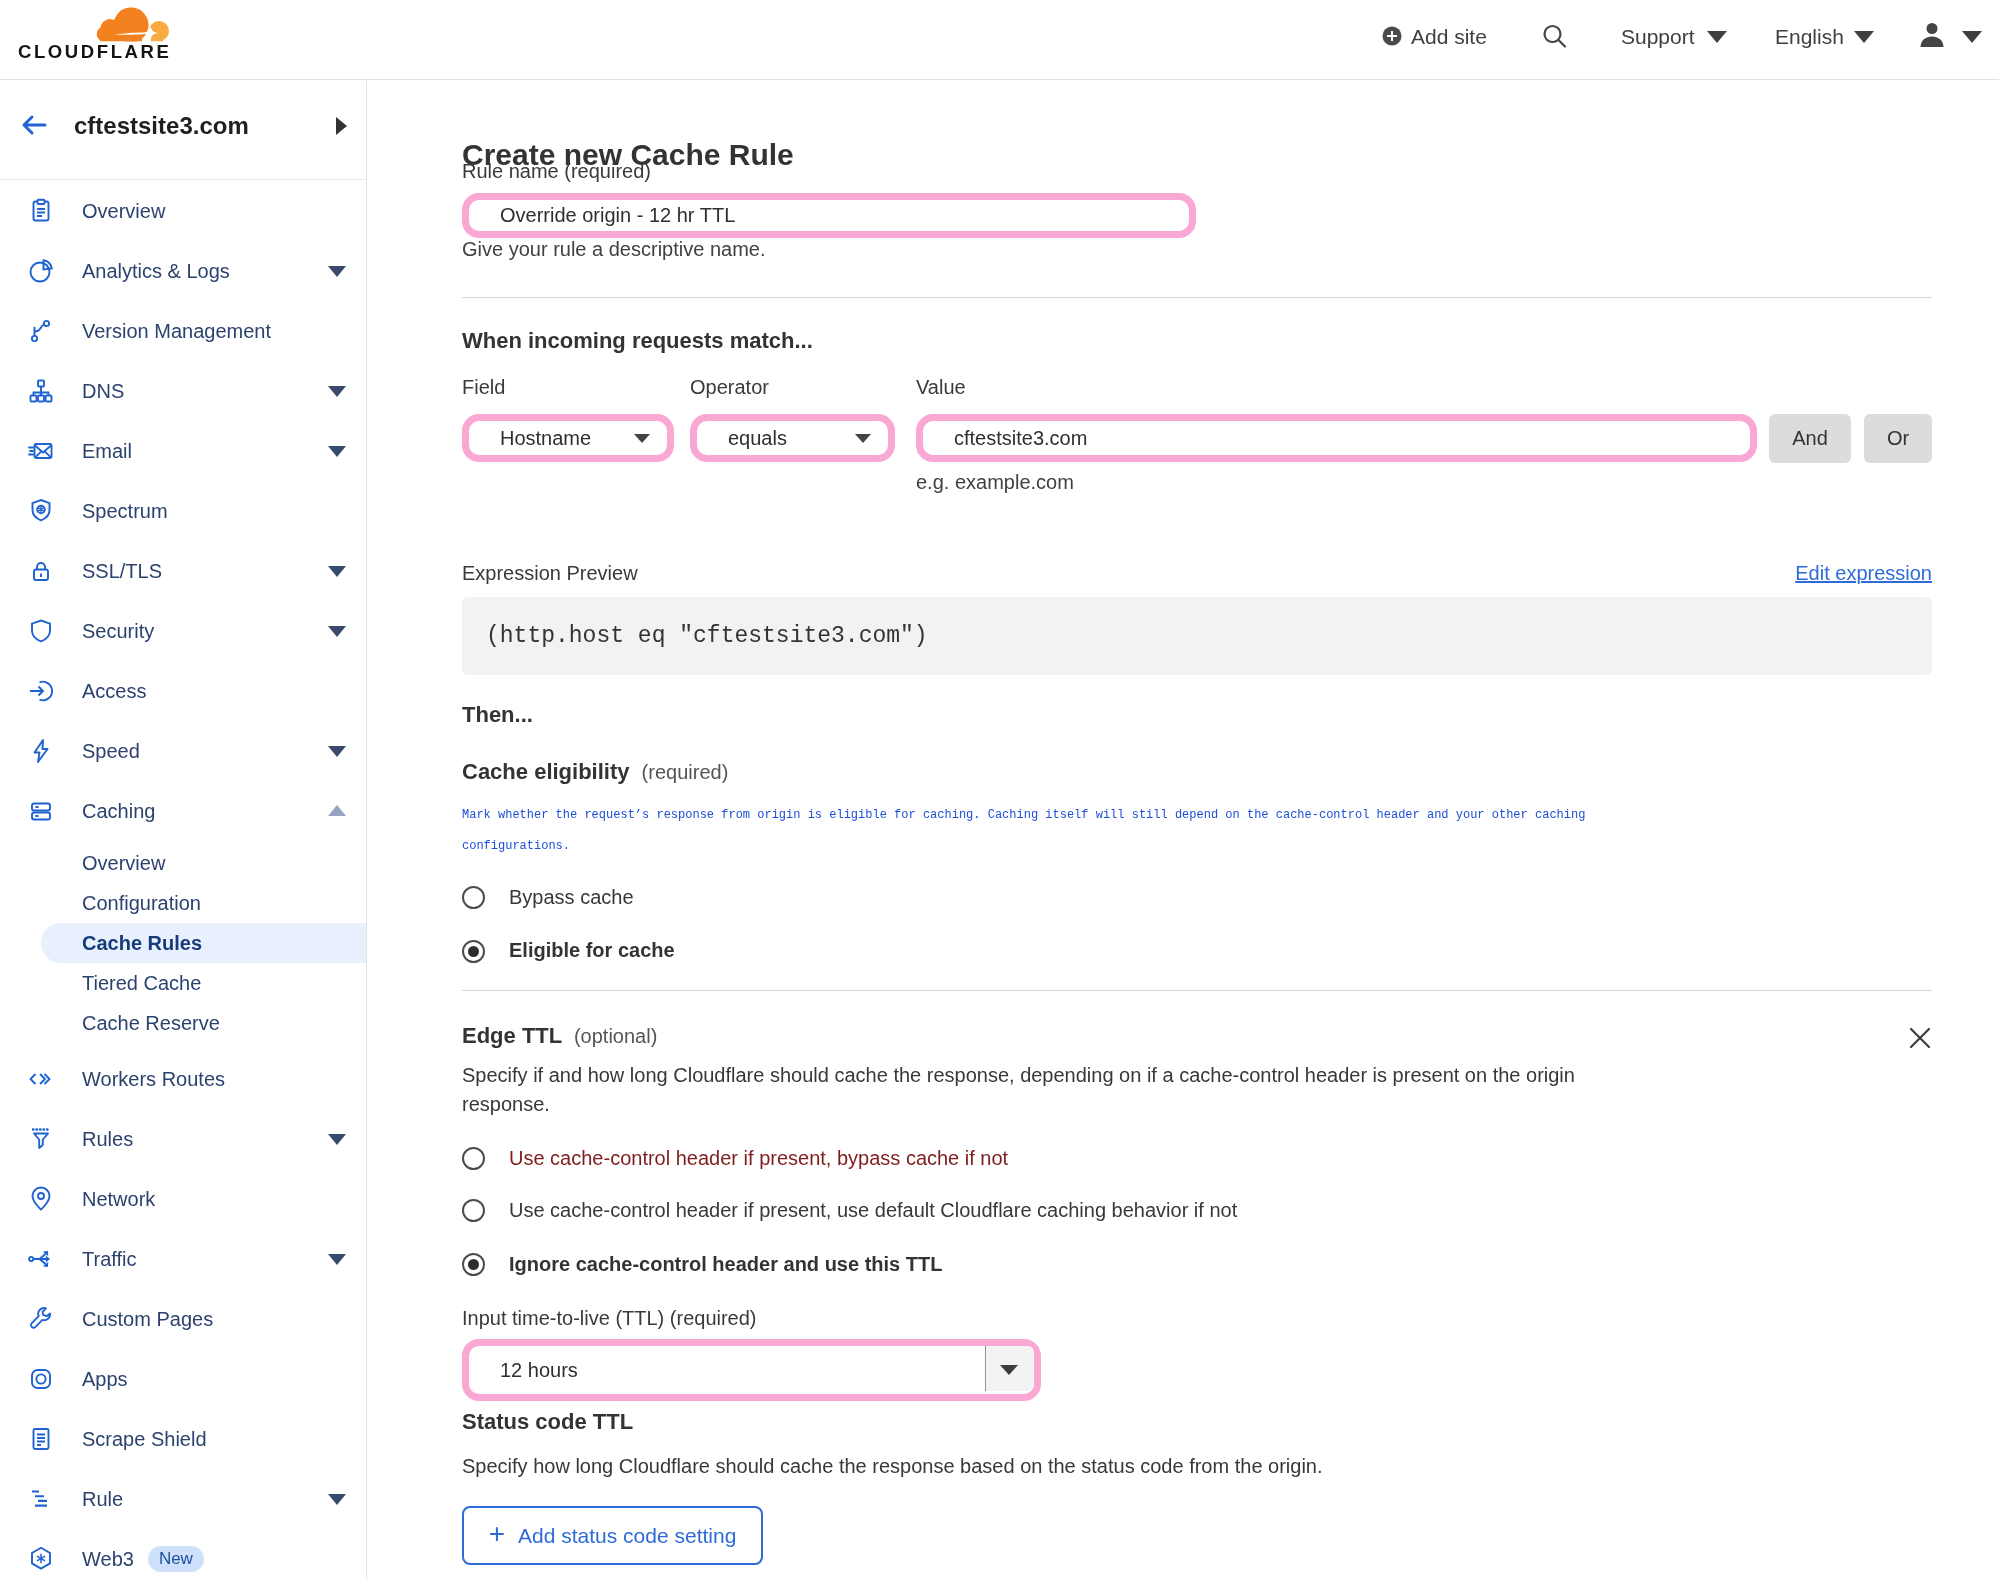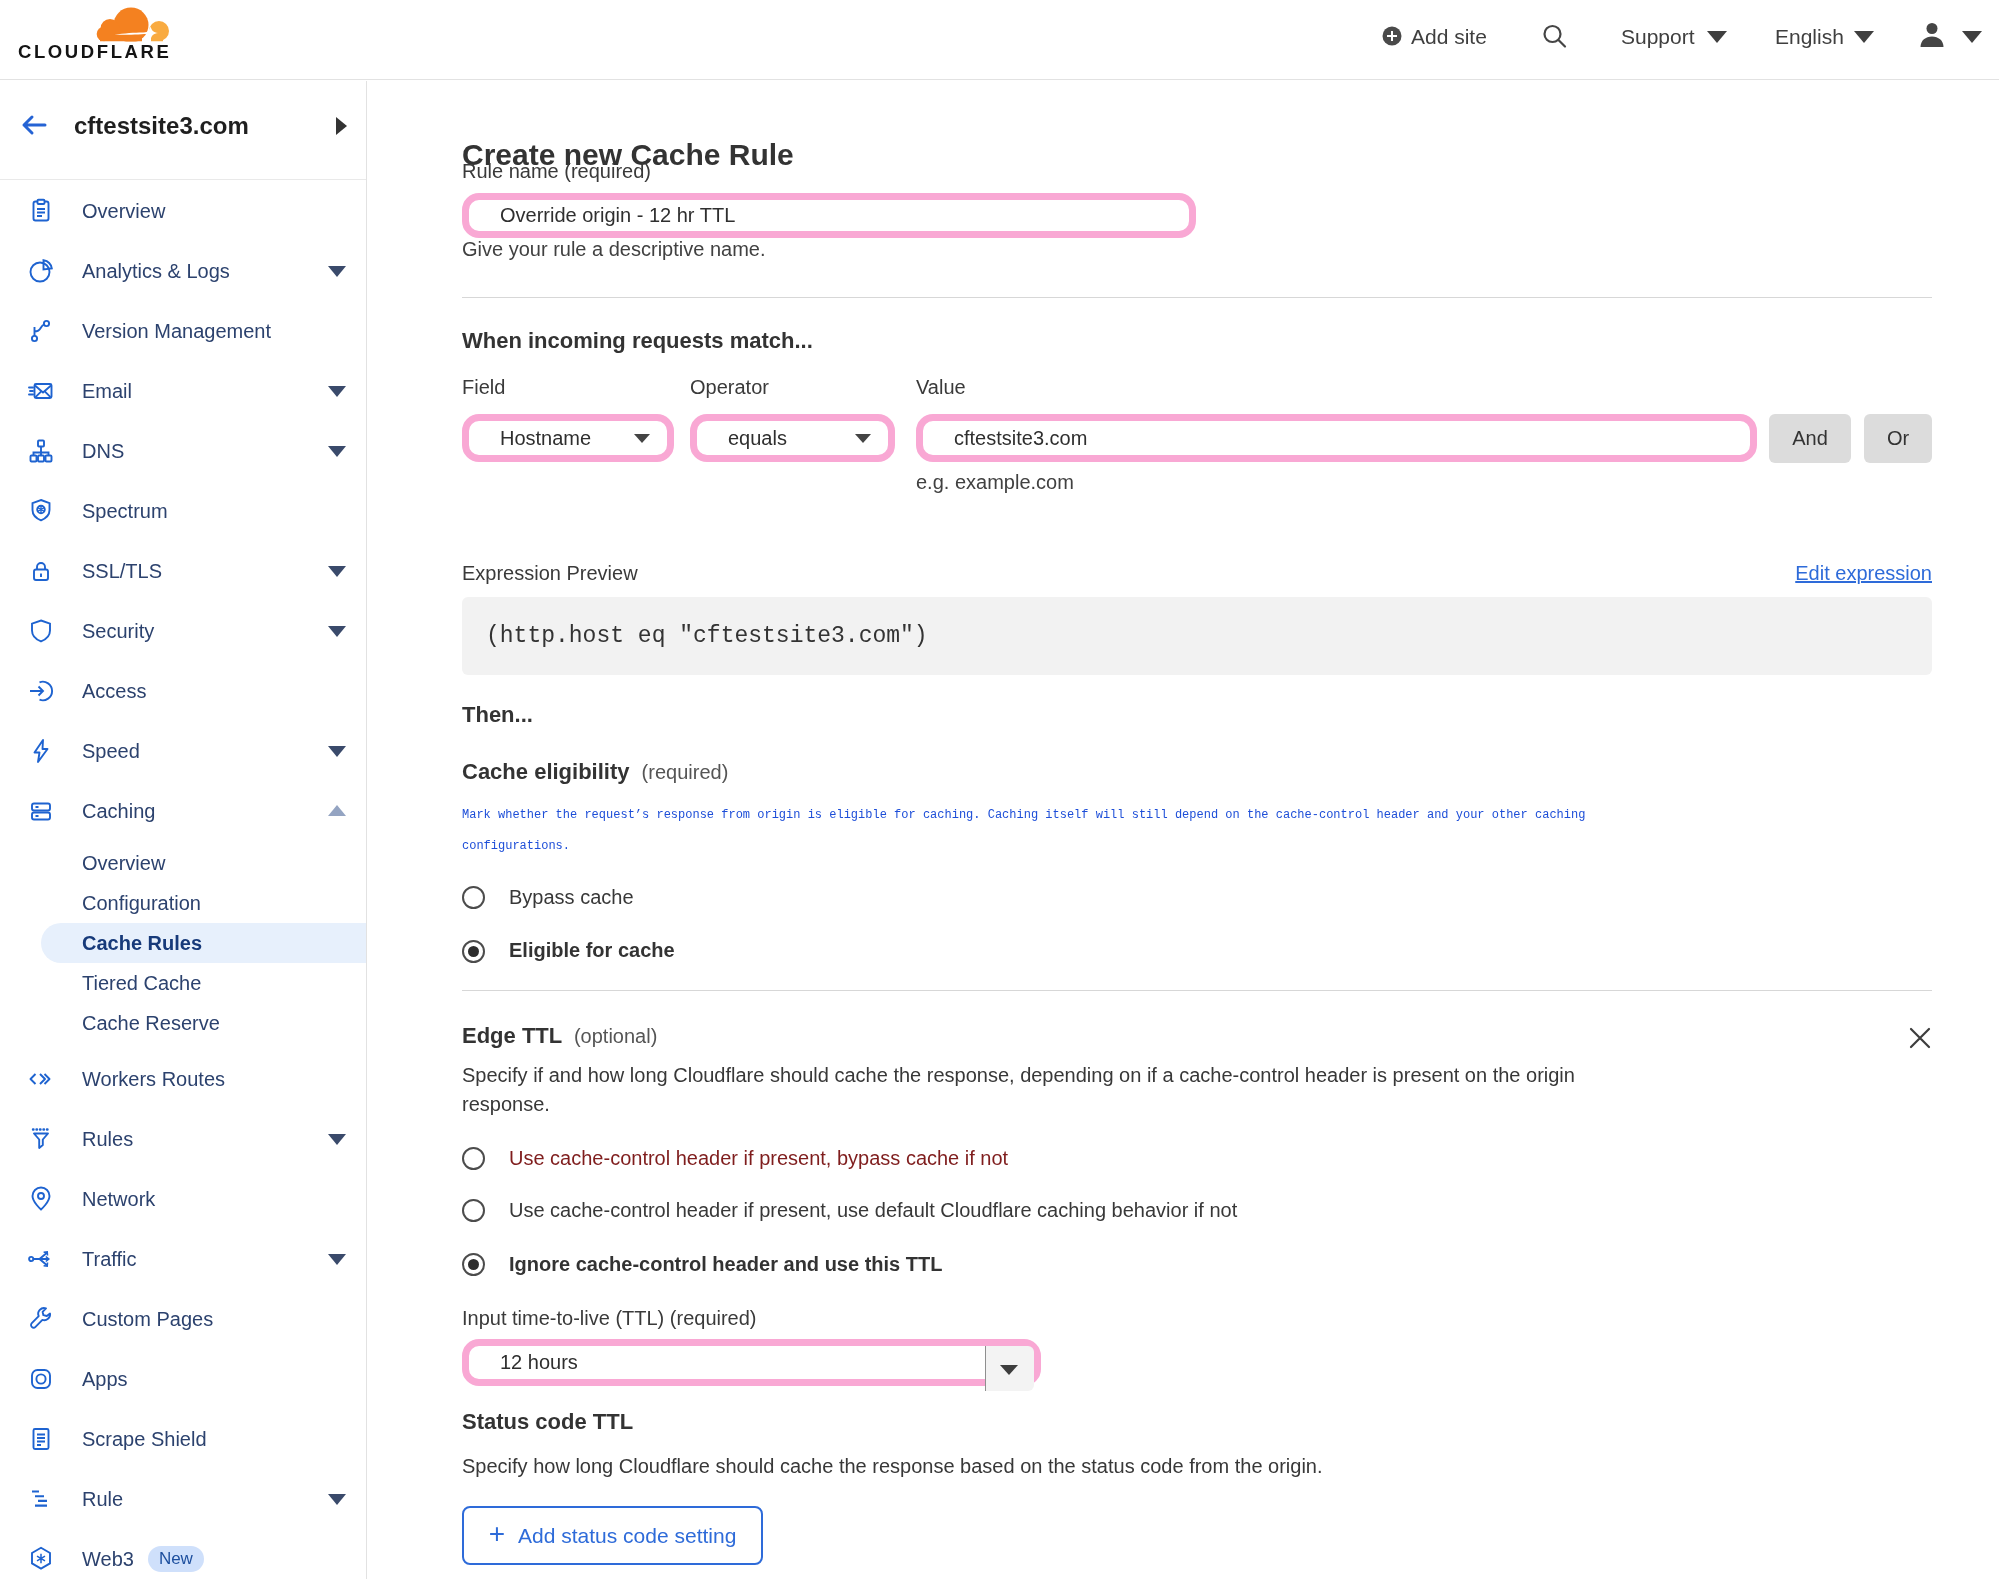--- a/index.html
+++ b/index.html
@@ -97,36 +97,36 @@
     <div class="navitem">
         <svg class="ic" viewBox="0 0 28 28" fill="none" stroke="#1e63d0" stroke-width="1.9">
           <circle cx="7.5" cy="21.5" r="2.6"></circle>
           <circle cx="19.5" cy="6.5" r="2.6"></circle>
           <path d="M7.5 18.9V10M7.5 14.5c7.5 0 5-5.5 9.7-7.2"></path>
         </svg>
         <span class="lbl">Version Management</span>
       </div>
     <div class="navitem">
         <svg class="ic" viewBox="0 0 28 28" fill="none" stroke="#1e63d0" stroke-width="1.9">
-          <rect x="7.5" y="7" width="17" height="14" rx="1.5"></rect>
-          <path d="M8 8.5l8 7 8-7M8.5 20.2l5.5-5.5M23.5 20.2L18 14.7"></path>
-          <path d="M2 10.5h4M3 14h3M2 17.5h4" stroke-linecap="round"></path>
-        </svg>
-        <span class="lbl">Email</span>
-        <span class="ncaret"></span>
-      </div>
-    <div class="navitem">
-        <svg class="ic" viewBox="0 0 28 28" fill="none" stroke="#1e63d0" stroke-width="1.9">
           <rect x="11" y="3.5" width="6" height="6" rx="1"></rect>
           <rect x="3.5" y="18.5" width="6" height="6" rx="1"></rect>
           <rect x="11" y="18.5" width="6" height="6" rx="1"></rect>
           <rect x="18.5" y="18.5" width="6" height="6" rx="1"></rect>
           <path d="M14 9.5v4M6.5 18.5v-3h15v3M14 13.5v5"></path>
         </svg>
         <span class="lbl">DNS</span>
+        <span class="ncaret"></span>
+      </div>
+    <div class="navitem">
+        <svg class="ic" viewBox="0 0 28 28" fill="none" stroke="#1e63d0" stroke-width="1.9">
+          <rect x="7.5" y="7" width="17" height="14" rx="1.5"></rect>
+          <path d="M8 8.5l8 7 8-7M8.5 20.2l5.5-5.5M23.5 20.2L18 14.7"></path>
+          <path d="M2 10.5h4M3 14h3M2 17.5h4" stroke-linecap="round"></path>
+        </svg>
+        <span class="lbl">Email</span>
         <span class="ncaret"></span>
       </div>
     <div class="navitem">
         <svg class="ic" viewBox="0 0 28 28" fill="none" stroke="#1e63d0" stroke-width="1.9">
           <path d="M14 3l8.5 3.2v6.8c0 5.5-3.5 8.3-8.5 10.3-5-2-8.5-4.8-8.5-10.3V6.2z"></path>
           <circle cx="14" cy="12.5" r="3.8"></circle>
           <path d="M14 8.7v7.6M10.7 10.6l6.6 3.8M17.3 10.6l-6.6 3.8" stroke-width="1.3"></path>
         </svg>
         <span class="lbl">Spectrum</span>
       </div>
@@ -274,19 +274,19 @@
     <path d="M5 5l18 18M23 5L5 23"></path>
   </svg>
 <div class="t" style="left:462px; top:1061px; font-size:20px; color:#383838; line-height:29px; white-space:normal; width:1460px;">Specify if and how long Cloudflare should cache the response, depending on if a cache-control header is present on the origin<br>response.</div>
 <div class="radio" style="left:462px; top:1147px;"></div>
 <div class="t" style="left:509px; top:1148px; font-size:20px; color:#7f1d1d; line-height:1;">Use cache-control header if present, bypass cache if not</div>
 <div class="radio" style="left:462px; top:1199px;"></div>
 <div class="t" style="left:509px; top:1200px; font-size:20px; color:#383838; line-height:1;">Use cache-control header if present, use default Cloudflare caching behavior if not</div>
 <div class="radio on" style="left:462px; top:1253px;"></div>
 <div class="t" style="left:509px; top:1254px; font-size:20px; font-weight:bold; color:#333; line-height:1;">Ignore cache-control header and use this TTL</div>
 <div class="t" style="left:462px; top:1308px; font-size:20px; color:#3a3a3a; line-height:1;">Input time-to-live (TTL) (required)</div>
-<div class="inp" style="left:462px; top:1339px; width:579px; height:47px;">12 hours
+<div class="inp" style="left:462px; top:1339px; width:579px; height:62px;">12 hours
   <span class="abs" style="right:0; top:0; width:49px; height:45px; background:#f3f3f3; border-left:1px solid #8f8f8f; border-radius:0 6px 6px 0;"></span>
   <span class="abs" style="right:16px; top:19px; width:0; height:0; border-left:9px solid transparent; border-right:9px solid transparent; border-top:10px solid #3d3d3d;"></span>
 </div>
 <div class="t" style="left:462px; top:1411px; font-size:22px; font-weight:bold; color:#333; line-height:1;">Status code TTL</div>
 <div class="t" style="left:462px; top:1456px; font-size:20px; color:#383838; line-height:1;">Specify how long Cloudflare should cache the response based on the status code from the origin.</div>
 <div class="abs" style="left:462px; top:1506px; width:301px; height:59px; border:2px solid #2e6bd9; border-radius:8px; display:flex; align-items:center; justify-content:center; color:#2e6bd9; font-size:21px;"><span style="font-size:28px; font-weight:normal; margin-right:13px; margin-top:-3px;">+</span>Add status code setting</div>
 
 </body></html>

